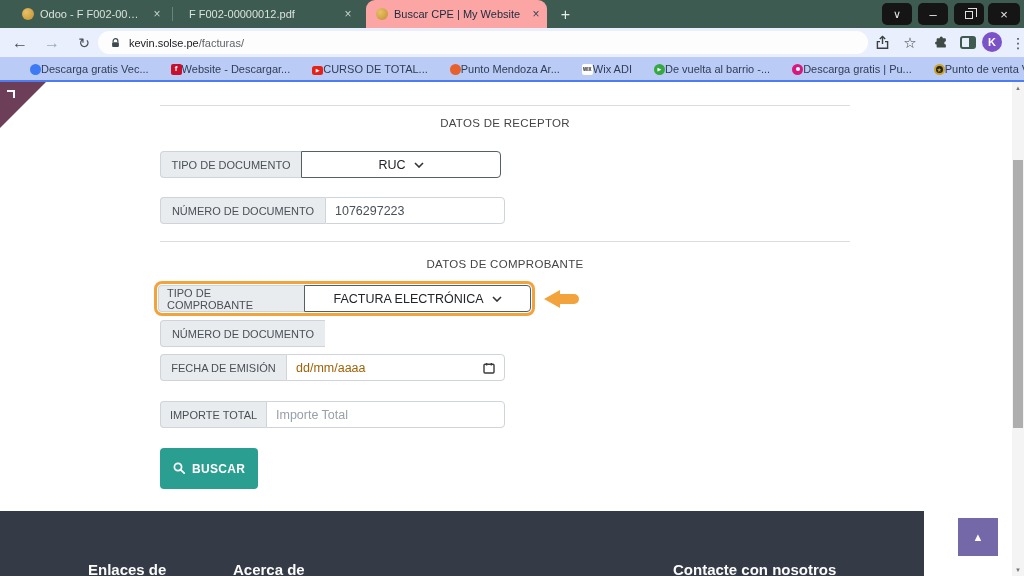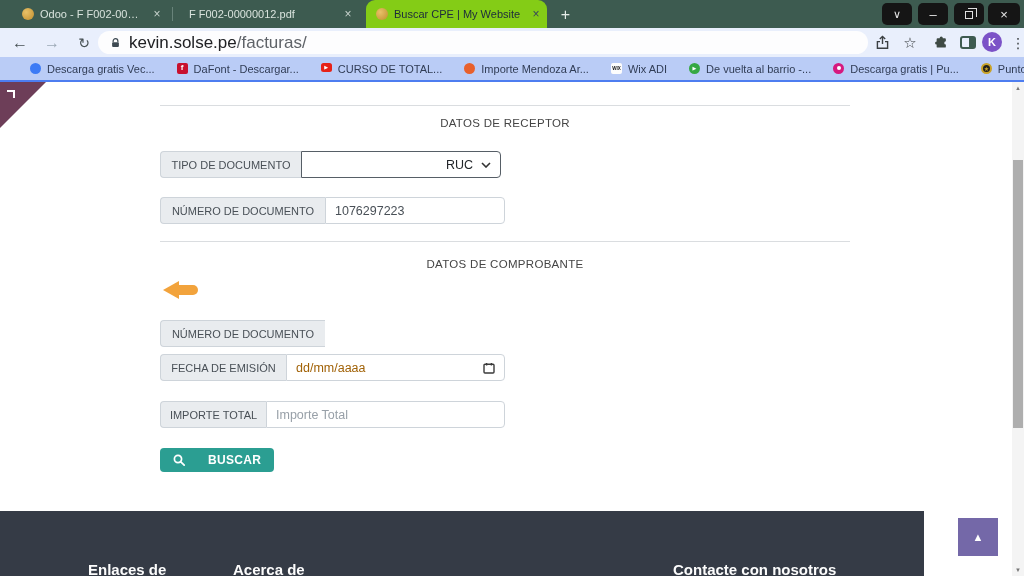--- a/index.html
+++ b/index.html
@@ -9,44 +9,44 @@
   
   .tabbar{position:absolute;top:0;left:0;width:1024px;height:28px;background:#3D5B50}
   .tab{position:absolute;top:0;height:28px;display:flex;align-items:center;font-size:11px;color:#D9E3DD;cursor:default}
   .tab .favicon{width:12px;height:12px;border-radius:50%;background:radial-gradient(circle at 35% 35%,#E9C168,#C08E2E);flex:0 0 auto}
   .tab .t-title{flex:1;overflow:hidden;white-space:nowrap;text-overflow:ellipsis;margin:0 6px}
   .tab .t-close{font-size:12px;color:#C7D2CC;width:14px;text-align:center;flex:0 0 auto}
   .tab1{left:14px;width:154px;padding-left:8px;padding-right:4px}
   .tabsep{position:absolute;left:172px;top:7px;width:1px;height:14px;background:#68837A}
   .tab2{left:177px;width:184px;padding:0 6px}
   .tab2 .t-title{text-align:left}
-  .tab3{left:366px;width:181px;background:#84cc16;border-radius:9px 9px 0 0;color:#1D2A3D;padding-left:10px;padding-right:4px}
+  .tab3{left:366px;width:181px;background:#fca5a5;border-radius:9px 9px 0 0;color:#1D2A3D;padding-left:10px;padding-right:4px}
   .tab3 .t-close{color:#39465C}
   .newtab{position:absolute;left:555px;top:4px;width:21px;height:21px;display:flex;align-items:center;justify-content:center;color:#E4ECE7;font-size:16px;border-radius:50%}
   .winbtn{position:absolute;top:3px;height:22px;width:30px;background:#151515;border-radius:5px;display:flex;align-items:center;justify-content:center;color:#E8E8E8;font-size:11px}
   .wb-chevron{right:112px}.wb-min{right:76px;font-size:13px}.wb-restore{right:40px}.wb-close{right:4px;width:32px;font-size:13px}
   .restore-glyph{width:8px;height:8px;border:1.3px solid #E0E0E0;position:relative;margin-top:2px}
   .restore-glyph::before{content:"";position:absolute;left:2px;top:-4px;width:8px;height:8px;border:1.3px solid #E0E0E0;border-left:none;border-bottom:none}
 
   .toolbar{position:absolute;top:28px;left:0;width:1024px;height:29px;background:#E9EFFC}
   .navbtn{position:absolute;top:3px;width:24px;height:23px;display:flex;align-items:center;justify-content:center;font-size:16px;color:#454F52;border-radius:50%}
   .nb-back{left:8px}.nb-fwd{left:40px;color:#9BA8B5}.nb-reload{left:72px;font-size:14px}
   .urlpill{position:absolute;left:98px;top:3px;width:770px;height:23px;background:#FDFDFE;border-radius:12px;display:flex;align-items:center;padding:0 12px}
   .lock{color:#3E4A52;display:flex;margin-right:8px}
-  .urltext{font-size:17px;color:#202124}
+  .urltext{font-size:11px;color:#202124}
   .urlpath{color:#5F6368}
   .tb-icon{position:absolute;top:3px;width:24px;height:23px;display:flex;align-items:center;justify-content:center;color:#3C4043}
   .ti-share{left:870px}.ti-star{left:898px;font-size:15px}.ti-puzzle{left:928px;color:#3E4A44}.ti-panel{left:956px}
   .panel-glyph{width:16px;height:13px;border:2px solid #3E5B50;border-radius:3px;position:relative}
   .panel-glyph::after{content:"";position:absolute;right:0;top:0;width:5px;height:100%;background:#3E5B50}
   .avatar{position:absolute;left:982px;top:4px;width:20px;height:20px;border-radius:50%;background:#7B52C7;color:#fff;font-size:11px;font-weight:bold;display:flex;align-items:center;justify-content:center}
   .ti-dots{left:1006px;font-size:14px}
 
   .bookbar{position:absolute;top:57px;left:0;width:1024px;height:25px;background:#BACCF6;border-bottom:2px solid #4D7DF0;display:flex;align-items:center;padding:0 10px 0 30px;gap:22px;font-size:11px;color:#303C55}
-  .bm{display:flex;align-items:flex-start;gap:6px;white-space:nowrap}
+  .bm{display:flex;align-items:flex-end;white-space:nowrap}
   .fav{width:11px;height:11px;flex:0 0 auto;display:flex;align-items:center;justify-content:center}
   .fav-circle-blue{background:#3D7BF5;border-radius:50%}
   .fav-dafont{background:#C8102E;border-radius:2px;color:#fff;font-size:8px;font-weight:bold;line-height:1}
   .fav-yt{background:#E62117;border-radius:2.5px;height:9px;color:#fff;font-size:5px}
   .fav-orange{background:#E8602C;border-radius:50%}
   .fav-wix{background:#FDFDFD;border-radius:2px;color:#111;font-size:4.5px;font-weight:bold}
   .fav-green{background:#35A843;border-radius:50%;color:#fff;font-size:5px}
   .fav-pink{background:#D6197F;border-radius:50%;position:relative}
   .fav-pink::after{content:"";position:absolute;left:3.5px;top:3.5px;width:4px;height:4px;border-radius:50%;background:#fff}
   .fav-gold{background:#23211C;border:2px solid #C9A227;border-radius:50%;color:#C9A227;font-size:6px}
@@ -57,28 +57,28 @@
   .ribbon{position:absolute;top:0;left:0;width:0;height:0;border-top:46px solid #6D3E58;border-right:46px solid transparent}
   .ribbon-glyph{position:absolute;top:8px;left:7px;width:8px;height:8px;border-top:2px solid #fff;border-right:2px solid #fff}
   .content{position:absolute;left:160px;top:0;width:690px;height:430px}
   .hr{position:absolute;left:0;width:690px;height:1px;background:#DADDE0}
   .sec-head{position:absolute;left:0;width:690px;text-align:center;font-size:11.5px;color:#454545;letter-spacing:.3px}
   .ig{position:absolute;display:flex;height:27px}
   .ig-label{background:#E9ECEF;border:1px solid #CED4DA;border-right:none;border-radius:4px 0 0 4px;font-size:11px;color:#495057;display:flex;align-items:center;justify-content:center;padding:0 8px}
   .ig-field{border:1px solid #CED4DA;border-radius:0 4px 4px 0;background:#fff;display:flex;align-items:center;padding:0 9px;font-size:12.5px;color:#495057}
   .ig-field input{border:none;outline:none;width:100%;font:inherit;color:#495057;background:transparent}
   .ig-field input::placeholder{color:#98A0A8}
-  .ig-select{border-color:#565E66;justify-content:flex-end;gap:8px;color:#212529}
+  .ig-select{border-color:#565E66;justify-content:center;gap:8px;color:#212529}
   .datefield{justify-content:space-between;color:#a16207}
   .hlwrap{position:absolute;display:flex;align-items:center}
   .hl{border:3px solid #F2A33C;border-radius:8px;padding:1px;display:flex;background:#fff}
   .arrow-left{width:36px;height:18px;position:relative;margin-left:9px}
   .arrow-left::before{content:"";position:absolute;left:0;top:0;border-top:9px solid transparent;border-bottom:9px solid transparent;border-right:16px solid #F2A33C}
   .arrow-left::after{content:"";position:absolute;left:14px;top:4px;width:21px;height:10px;background:#F2A33C;border-radius:0 5px 5px 0}
-  .buscar{position:absolute;left:0;display:flex;align-items:center;gap:22px;background:#2B9E92;color:#fff;border:none;border-radius:4px;padding:0 13px;height:24px;font-size:12px;font-weight:bold;font-family:inherit;letter-spacing:.3px}
+  .buscar{position:absolute;left:0;display:flex;align-items:center;gap:6px;background:#2B9E92;color:#fff;border:none;border-radius:4px;padding:0 13px;height:41px;font-size:12px;font-weight:bold;font-family:inherit;letter-spacing:.3px}
   .footer{position:absolute;left:0;bottom:0;width:924px;height:65px;background:#353B46;overflow:hidden}
   .fcol{position:absolute;top:50px;color:#FCFCFC;font-size:15px;font-weight:bold;white-space:nowrap}
   .fc1{left:88px}.fc2{left:233px}.fc3{left:673px}
   .scrolltop{position:absolute;left:958px;top:436px;width:40px;height:38px;background:#7468A8;display:flex;align-items:center;justify-content:center;color:#fff;font-size:11px}
 
   
   .sb{position:absolute;right:0;top:82px;width:12px;height:494px;background:#F4F4F4}
   .sb-arrow{position:absolute;left:0;width:12px;height:12px;display:flex;align-items:center;justify-content:center;font-size:6px;color:#777}
   .sb-up{top:0}.sb-down{bottom:0}
   .sb-thumb{position:absolute;left:1px;top:78px;width:10px;height:268px;background:#AEAEAE}
@@ -145,29 +145,29 @@
   <div class="tb-icon ti-dots">⋮</div>
 </div>
 
 <div class="bookbar">
   <div class="bm">
     <span class="fav fav-circle-blue"></span>
     <span>Descarga gratis Vec...</span>
   </div>
   <div class="bm">
     <span class="fav fav-dafont">f</span>
-    <span>DaFont - Descargar...</span>
+    <span>Website - Descargar...</span>
   </div>
   <div class="bm">
     <span class="fav fav-yt">▶</span>
     <span>CURSO DE TOTAL...</span>
   </div>
   <div class="bm">
     <span class="fav fav-orange"></span>
-    <span>Importe Mendoza Ar...</span>
+    <span>Punto Mendoza Ar...</span>
   </div>
   <div class="bm">
     <span class="fav fav-wix">WIX</span>
     <span>Wix ADI</span>
   </div>
   <div class="bm">
     <span class="fav fav-green">▶</span>
     <span>De vuelta al barrio -...</span>
   </div>
   <div class="bm">
@@ -205,20 +205,31 @@
       <span class="ig-label" style="width:165px">NÚMERO DE DOCUMENTO</span>
       <div class="ig-field" style="width:180px">
         <input type="text" value="1076297223" style="">
       </div>
     </div>
 
     <div class="hr" style="top:159px"></div>
     <div class="sec-head" style="top:176px">DATOS DE COMPROBANTE</div>
 
     <div class="hlwrap" style="top:199px;left:-6px">
+      <div class="hl">
+        <div class="ig" style="position:static">
+          <span class="ig-label" style="width:146px">TIPO DE COMPROBANTE</span>
+          <div class="ig-field ig-select" style="width:227px">
+            <span>FACTURA ELECTRÓNICA</span>
+            <svg width="10" height="6" viewBox="0 0 10 6">
+                <path d="M1 1l4 4 4-4" fill="none" stroke="#333" stroke-width="1.6"></path>
+              </svg>
+          </div>
+        </div>
+      </div>
       <div class="arrow-left"></div>
     </div>
 
     <div class="ig" style="top:238px">
       <span class="ig-label" style="width:165px">NÚMERO DE DOCUMENTO</span>
     </div>
 
     <div class="ig" style="top:272px">
       <span class="ig-label" style="width:126px">FECHA DE EMISIÓN</span>
       <div class="ig-field datefield" style="width:219px">

